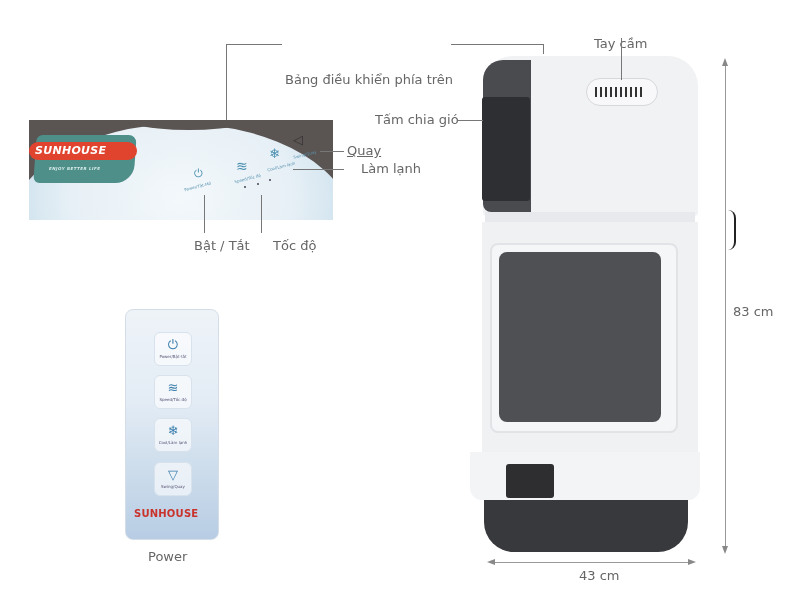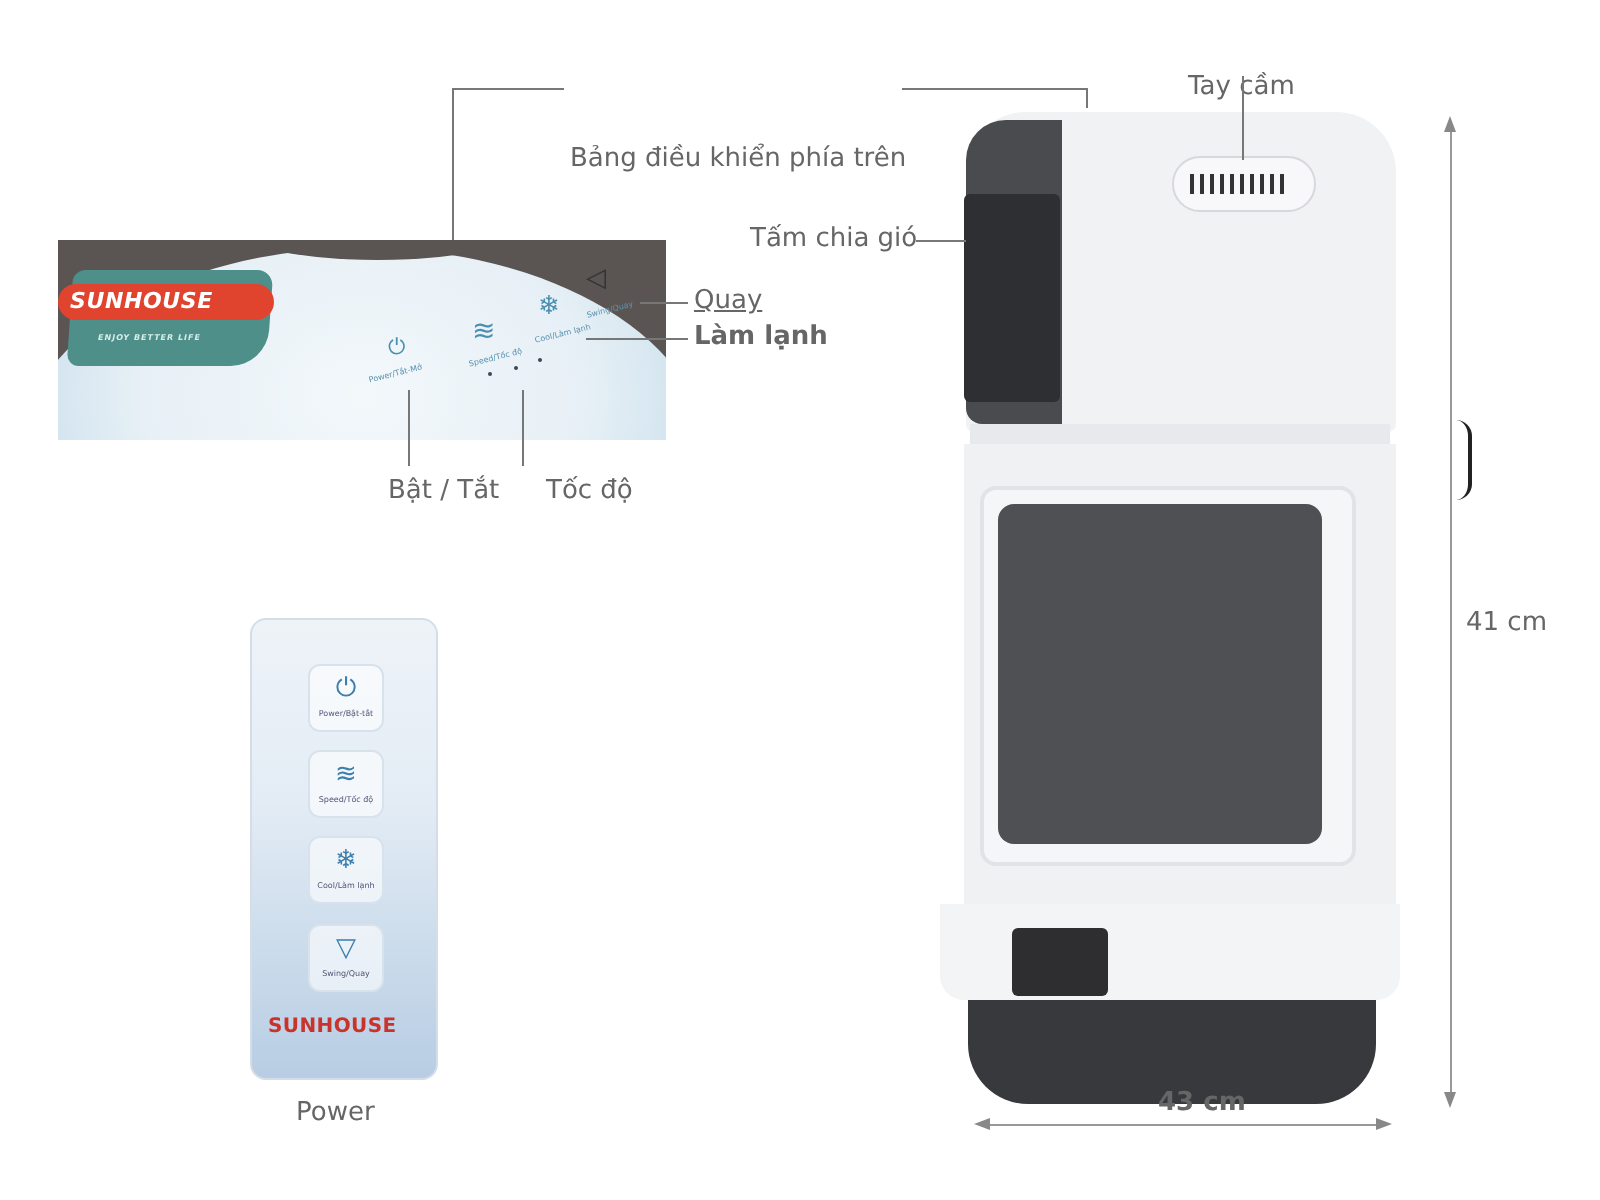--- a/index.html
+++ b/index.html
@@ -80,21 +80,21 @@
 </div>
 
 <div class="line" style="left:226px;top:44px;width:1px;height:76px;"></div>
 <div class="line" style="left:226px;top:44px;width:56px;height:1px;"></div>
 <span class="label" style="left:285px;top:36px;margin-top:36px;">Bảng điều khiển phía trên</span>
 <div class="line" style="left:451px;top:44px;width:93px;height:1px;"></div>
 <div class="line" style="left:543px;top:44px;width:1px;height:10px;"></div>
 
 <span class="label" style="left:347px;top:143px;text-decoration:underline;">Quay</span>
 <div class="line" style="left:320px;top:151px;width:24px;height:1px;"></div>
-<span class="label" style="left:347px;top:161px;font-weight:bold;">Làm lạnh</span>
+<span class="label" style="left:361px;top:161px;">Làm lạnh</span>
 <div class="line" style="left:293px;top:169px;width:51px;height:1px;"></div>
 
 <div class="line" style="left:204px;top:195px;width:1px;height:38px;"></div>
 <span class="label" style="left:194px;top:238px;">Bật / Tắt</span>
 <div class="line" style="left:261px;top:195px;width:1px;height:38px;"></div>
 <span class="label" style="left:245px;top:238px;margin-left:28px;">Tốc độ</span>
 
 <div class="abs remote">
   <div class="rbtn" style="top:22px;">
     <span class="ic">⏻</span>
@@ -144,18 +144,18 @@
 
 <span class="label" style="left:594px;top:36px;">Tay cầm</span>
 <div class="line" style="left:621px;top:38px;width:1px;height:42px;"></div>
 
 <span class="label" style="left:375px;top:112px;">Tấm chia gió</span>
 <div class="line" style="left:458px;top:120px;width:25px;height:1px;"></div>
 
 <div class="line" style="left:725px;top:63px;width:1px;height:486px;background:#999;"></div>
 <div class="arrowhead-up" style="left:722px;top:58px;"></div>
 <div class="arrowhead-down" style="left:722px;top:546px;"></div>
-<span class="label" style="left:733px;top:304px;">41 cm</span>
+<span class="label" style="left:733px;top:304px;">83 cm</span>
 
 <div class="line" style="left:492px;top:562px;width:199px;height:1px;background:#999;"></div>
 <div class="arrowhead-left" style="left:487px;top:559px;"></div>
 <div class="arrowhead-right" style="left:688px;top:559px;"></div>
-<span class="label" style="left:579px;top:544px;font-weight:bold;">43 cm</span>
+<span class="label" style="left:579px;top:568px;">43 cm</span>
 
 </body></html>

